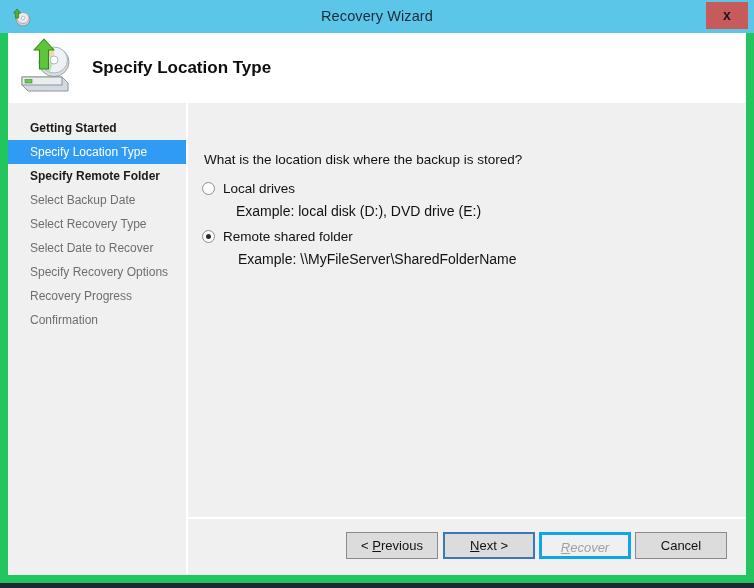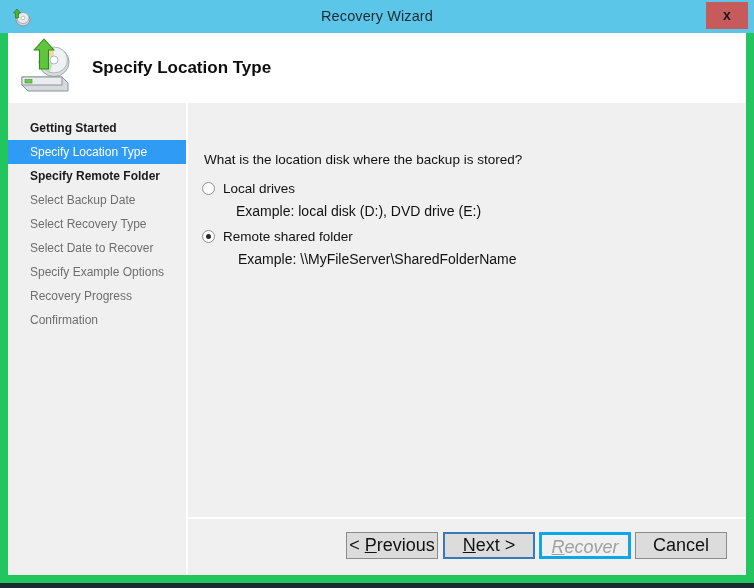--- a/index.html
+++ b/index.html
@@ -194,21 +194,21 @@
   }
   .btn {
     position: absolute;
     top: 13px;
     width: 92px;
     height: 27px;
     box-sizing: border-box;
     background: #dcdcdc;
     border: 1px solid #8a8a8a;
     font-family: "Liberation Sans", sans-serif;
-    font-size: 18px;
+    font-size: 13px;
     color: #111;
     cursor: pointer;
     padding: 0;
     text-align: center;
     line-height: 25px;
   }
   .btn.default { border: 2px solid #3a79b8; line-height: 23px; }
   .btn.disabled {
     color: #a0a0a0;
     border: 3px solid #0ea5e9;
@@ -271,21 +271,21 @@
     </div>
 
     <div class="sidebar">
       <div class="nav-spacer-top"></div>
       <div class="nav-item strong">Getting Started</div>
       <div class="nav-item selected">Specify Location Type</div>
       <div class="nav-item strong">Specify Remote Folder</div>
       <div class="nav-item">Select Backup Date</div>
       <div class="nav-item">Select Recovery Type</div>
       <div class="nav-item">Select Date to Recover</div>
-      <div class="nav-item">Specify Example Options</div>
+      <div class="nav-item">Specify Recovery Options</div>
       <div class="nav-item">Recovery Progress</div>
       <div class="nav-item">Confirmation</div>
     </div>
     <div class="sidebar-divider"></div>
 
     <div class="content">
       <div class="question">What is the location disk where the backup is stored?</div>
 
       <div class="radio-row r1">
         <span class="radio-mark"></span><span>Local drives</span>

